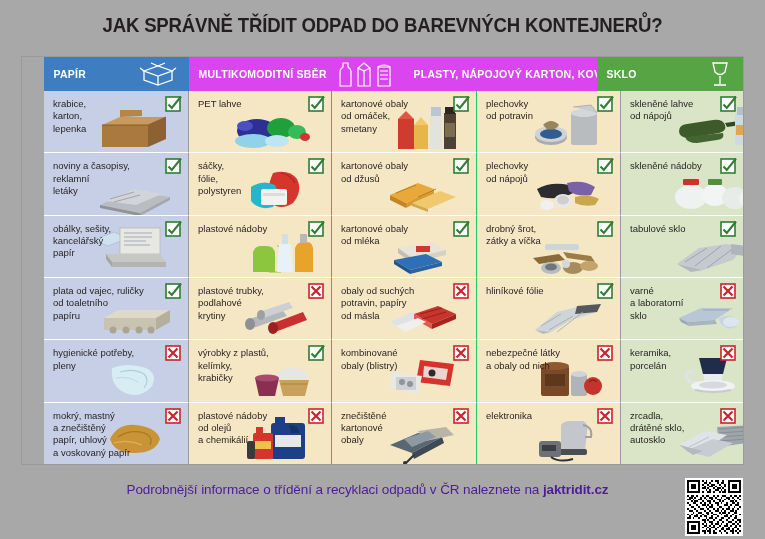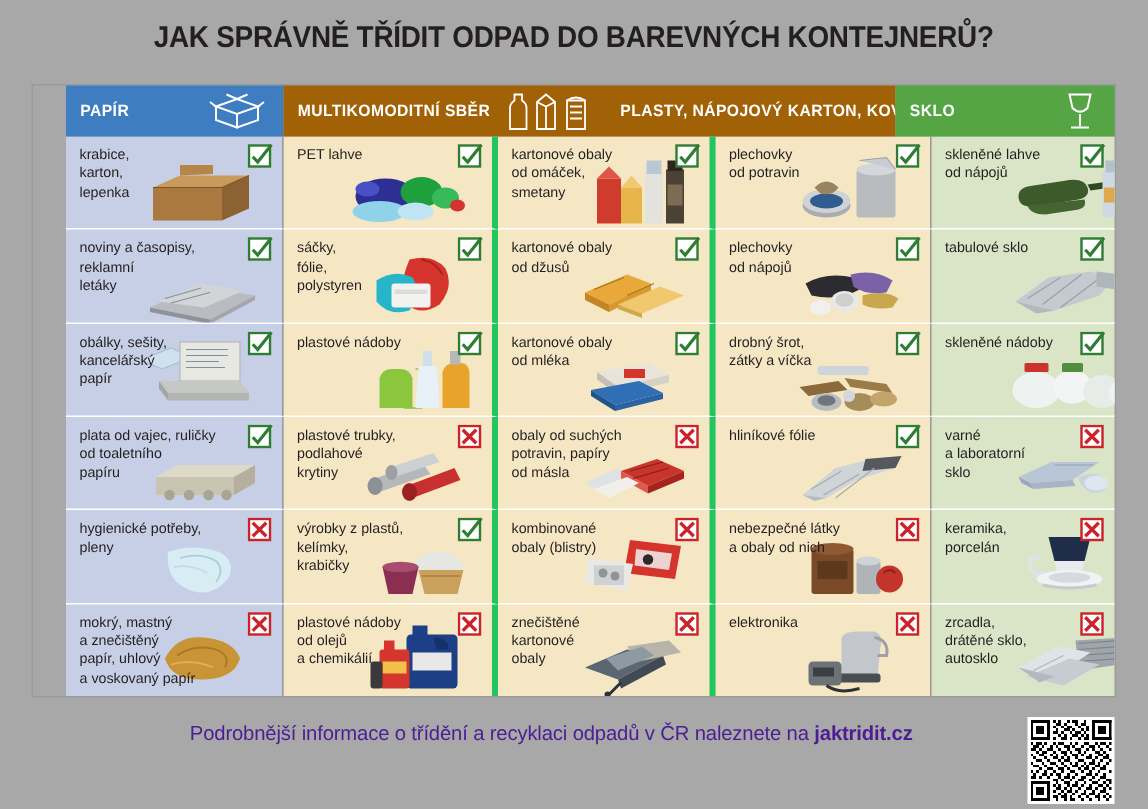--- a/index.html
+++ b/index.html
@@ -64,21 +64,21 @@
     transform: scaleX(0.95);
     transform-origin: left center;
   }
   .hdr-icon {
     margin-left: auto;
     margin-right: 12px;
     display: flex;
     align-items: center;
   }
   .hdr-paper   { background: #3e7dc0; width: 145px; flex: 0 0 145px; }
-  .hdr-multi   { background: #a16207; flex: 1 1 auto; }
+  .hdr-multi   { background: #d946ef; flex: 1 1 auto; }
   .hdr-glass   { background: #55a545; width: 146px; flex: 0 0 146px; }
 
   .hdr-multi .inner-split {
     display: flex;
     align-items: center;
     width: 100%;
     height: 100%;
   }
   .hdr-multi .seg-a { display:flex; align-items:center; width: 148px; }
   .hdr-multi .seg-mid { display:flex; align-items:center; }
@@ -103,21 +103,21 @@
     position: relative;
     flex: 1 1 0;
     border-bottom: 1px solid #ffffff;
     padding: 7px 9px 4px 9px;
     display: block;
     overflow: hidden;
   }
   .col-paper .cell { border-right: 1px solid #9a9a9a; }
   .col-plastic .cell,
   .col-carton .cell,
-  .col-metal .cell { border-right: 4px solid #22c55e; }
+  .col-metal .cell { border-right: 1px solid #22c55e; }
   .col-metal .cell { border-right: 1px solid #9a9a9a; }
   .cell:last-child { border-bottom: none; }
 
   .cell-text {
     font-size: 9.5px;
     line-height: 12.4px;
     color: #231f20;
     max-width: 104px;
     position: relative;
     z-index: 3;
@@ -728,53 +728,53 @@
             <path d="M52 18 L66 16 L68 20 L54 22 Z" fill="#2f4a20"></path>
             <path d="M12 32 Q14 38 24 38 L44 35 Q52 34 50 28" fill="#44652f"></path>
             <rect x="62" y="8" width="12" height="32" rx="3" fill="#cfd9e2"></rect>
             <rect x="64" y="2" width="8" height="8" fill="#b3c1cd"></rect>
             <rect x="63" y="20" width="10" height="10" fill="#e0a84e"></rect>
           </svg>
         </span>
       </div>
 
       <div class="cell">
-        <div class="cell-text">tabulové sklo</div>
-        <span class="mark">
-          <svg width="17" height="17" viewBox="0 0 17 17">
-              <rect x="1" y="1" width="14" height="14" fill="#ffffff" stroke="#2e7d32" stroke-width="1.6"></rect>
-              <path d="M3.5 8.5 L6.8 12 L16 0.5" fill="none" stroke="#2e7d32" stroke-width="2.1"></path>
-            </svg>
-        </span>
-        <span class="thumb" style="left:52px; top:22px;">
-          <svg width="80" height="36" viewBox="0 0 80 36">
-            <polygon points="4,26 26,10 54,6 70,10 60,22 30,32" fill="#c4cacf"></polygon>
-            <polygon points="58,6 74,8 72,18 58,16" fill="#aeb5bb"></polygon>
-            <path d="M12 24 L34 10 M22 28 L48 8 M34 30 L58 12" stroke="#9aa1a7" stroke-width="0.9"></path>
-            <polygon points="4,26 30,32 18,34" fill="#b1b8be"></polygon>
-          </svg>
-        </span>
-      </div>
-
-      <div class="cell">
         <div class="cell-text">skleněné nádoby</div>
         <span class="mark">
           <svg width="17" height="17" viewBox="0 0 17 17">
               <rect x="1" y="1" width="14" height="14" fill="#ffffff" stroke="#2e7d32" stroke-width="1.6"></rect>
               <path d="M3.5 8.5 L6.8 12 L16 0.5" fill="none" stroke="#2e7d32" stroke-width="2.1"></path>
             </svg>
         </span>
         <span class="thumb" style="left:50px; top:24px;">
           <svg width="82" height="34" viewBox="0 0 82 34">
             <ellipse cx="20" cy="20" rx="16" ry="12" fill="#eef2f0"></ellipse>
             <rect x="12" y="2" width="16" height="6" rx="1" fill="#c9352c"></rect>
             <ellipse cx="44" cy="18" rx="13" ry="11" fill="#f2f5f3"></ellipse>
             <rect x="37" y="2" width="14" height="6" rx="1" fill="#4f8f3f"></rect>
             <ellipse cx="64" cy="21" rx="13" ry="11" fill="#e7ece9"></ellipse>
             <ellipse cx="76" cy="22" rx="8" ry="8" fill="#eff3f1"></ellipse>
+          </svg>
+        </span>
+      </div>
+
+      <div class="cell">
+        <div class="cell-text">tabulové sklo</div>
+        <span class="mark">
+          <svg width="17" height="17" viewBox="0 0 17 17">
+              <rect x="1" y="1" width="14" height="14" fill="#ffffff" stroke="#2e7d32" stroke-width="1.6"></rect>
+              <path d="M3.5 8.5 L6.8 12 L16 0.5" fill="none" stroke="#2e7d32" stroke-width="2.1"></path>
+            </svg>
+        </span>
+        <span class="thumb" style="left:52px; top:22px;">
+          <svg width="80" height="36" viewBox="0 0 80 36">
+            <polygon points="4,26 26,10 54,6 70,10 60,22 30,32" fill="#c4cacf"></polygon>
+            <polygon points="58,6 74,8 72,18 58,16" fill="#aeb5bb"></polygon>
+            <path d="M12 24 L34 10 M22 28 L48 8 M34 30 L58 12" stroke="#9aa1a7" stroke-width="0.9"></path>
+            <polygon points="4,26 30,32 18,34" fill="#b1b8be"></polygon>
           </svg>
         </span>
       </div>
 
       <div class="cell">
         <div class="cell-text">varné<br>a laboratorní<br>sklo</div>
         <span class="mark">
           <svg width="17" height="17" viewBox="0 0 17 17">
               <rect x="1" y="1" width="14" height="14" fill="#ffffff" stroke="#cc2229" stroke-width="1.6"></rect>
               <path d="M3.5 3.5 L12.5 12.5 M12.5 3.5 L3.5 12.5" stroke="#cc2229" stroke-width="2.2"></path>

